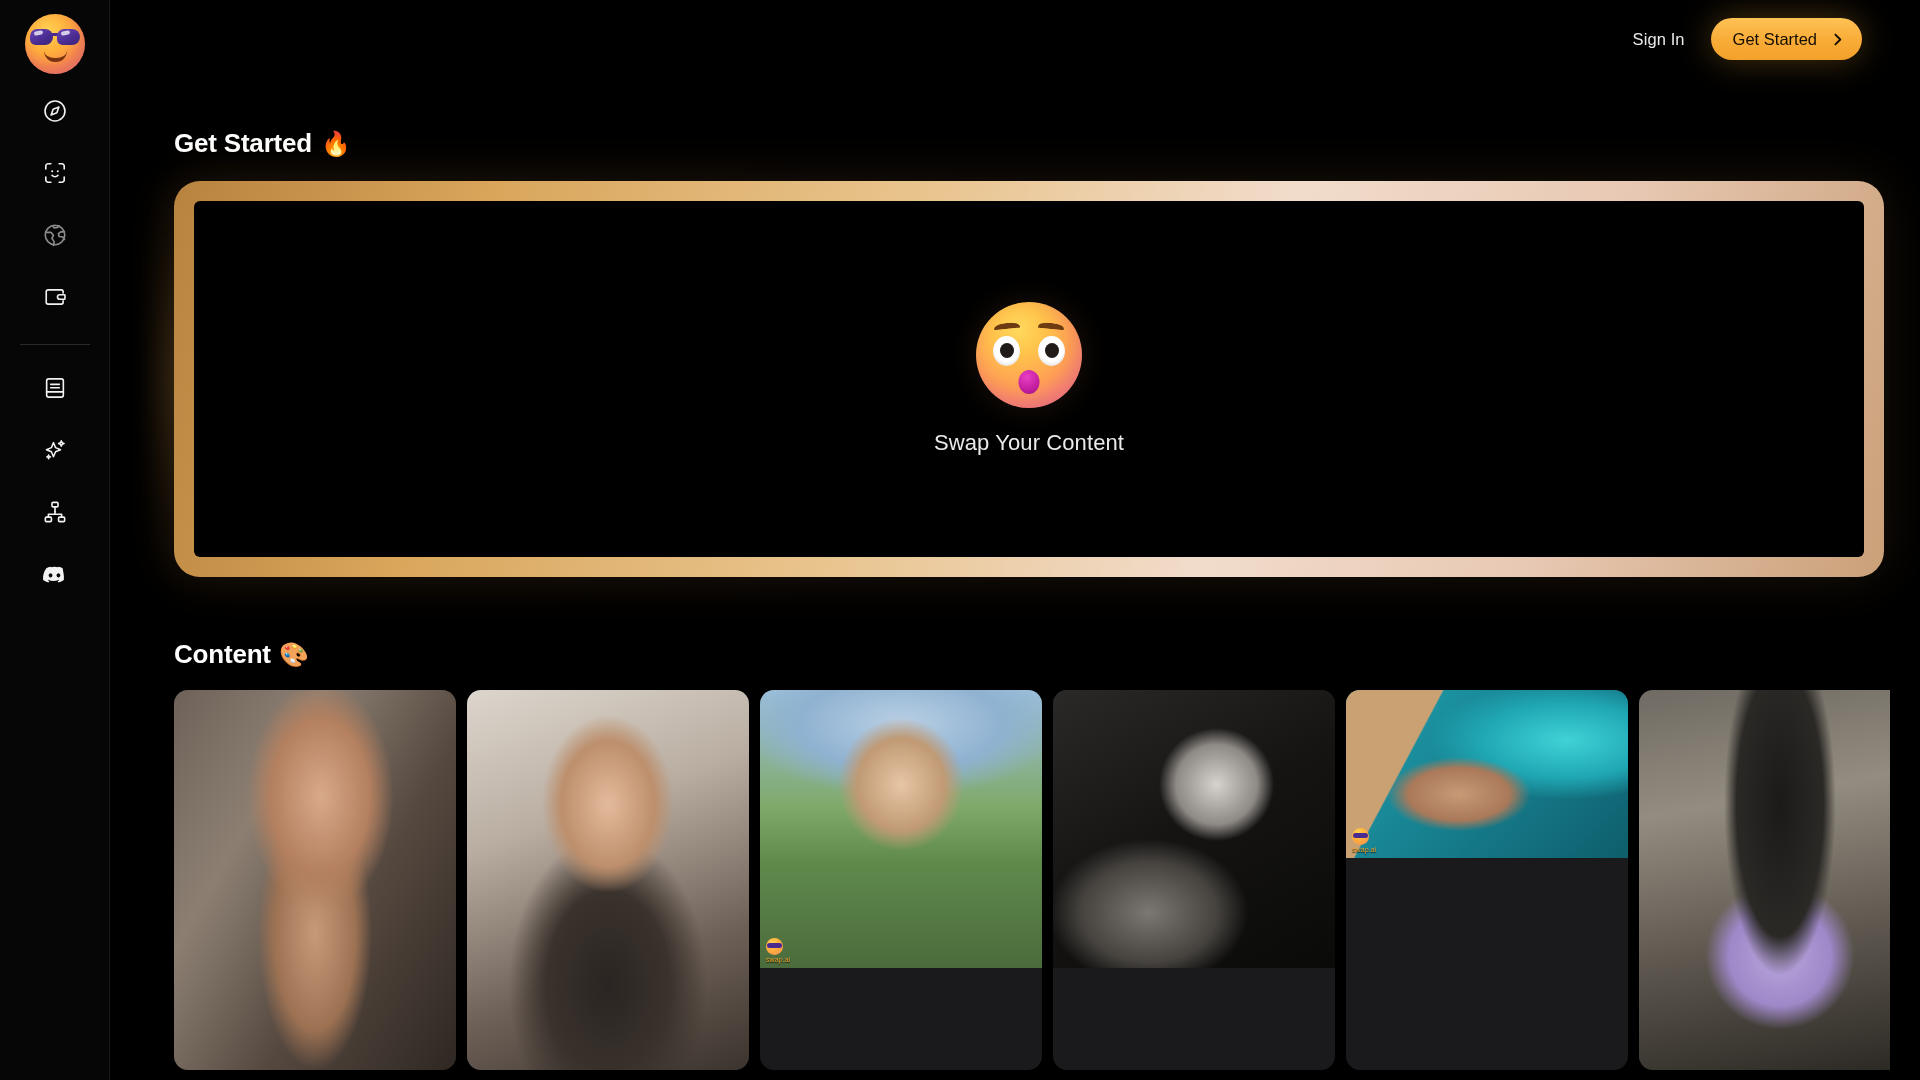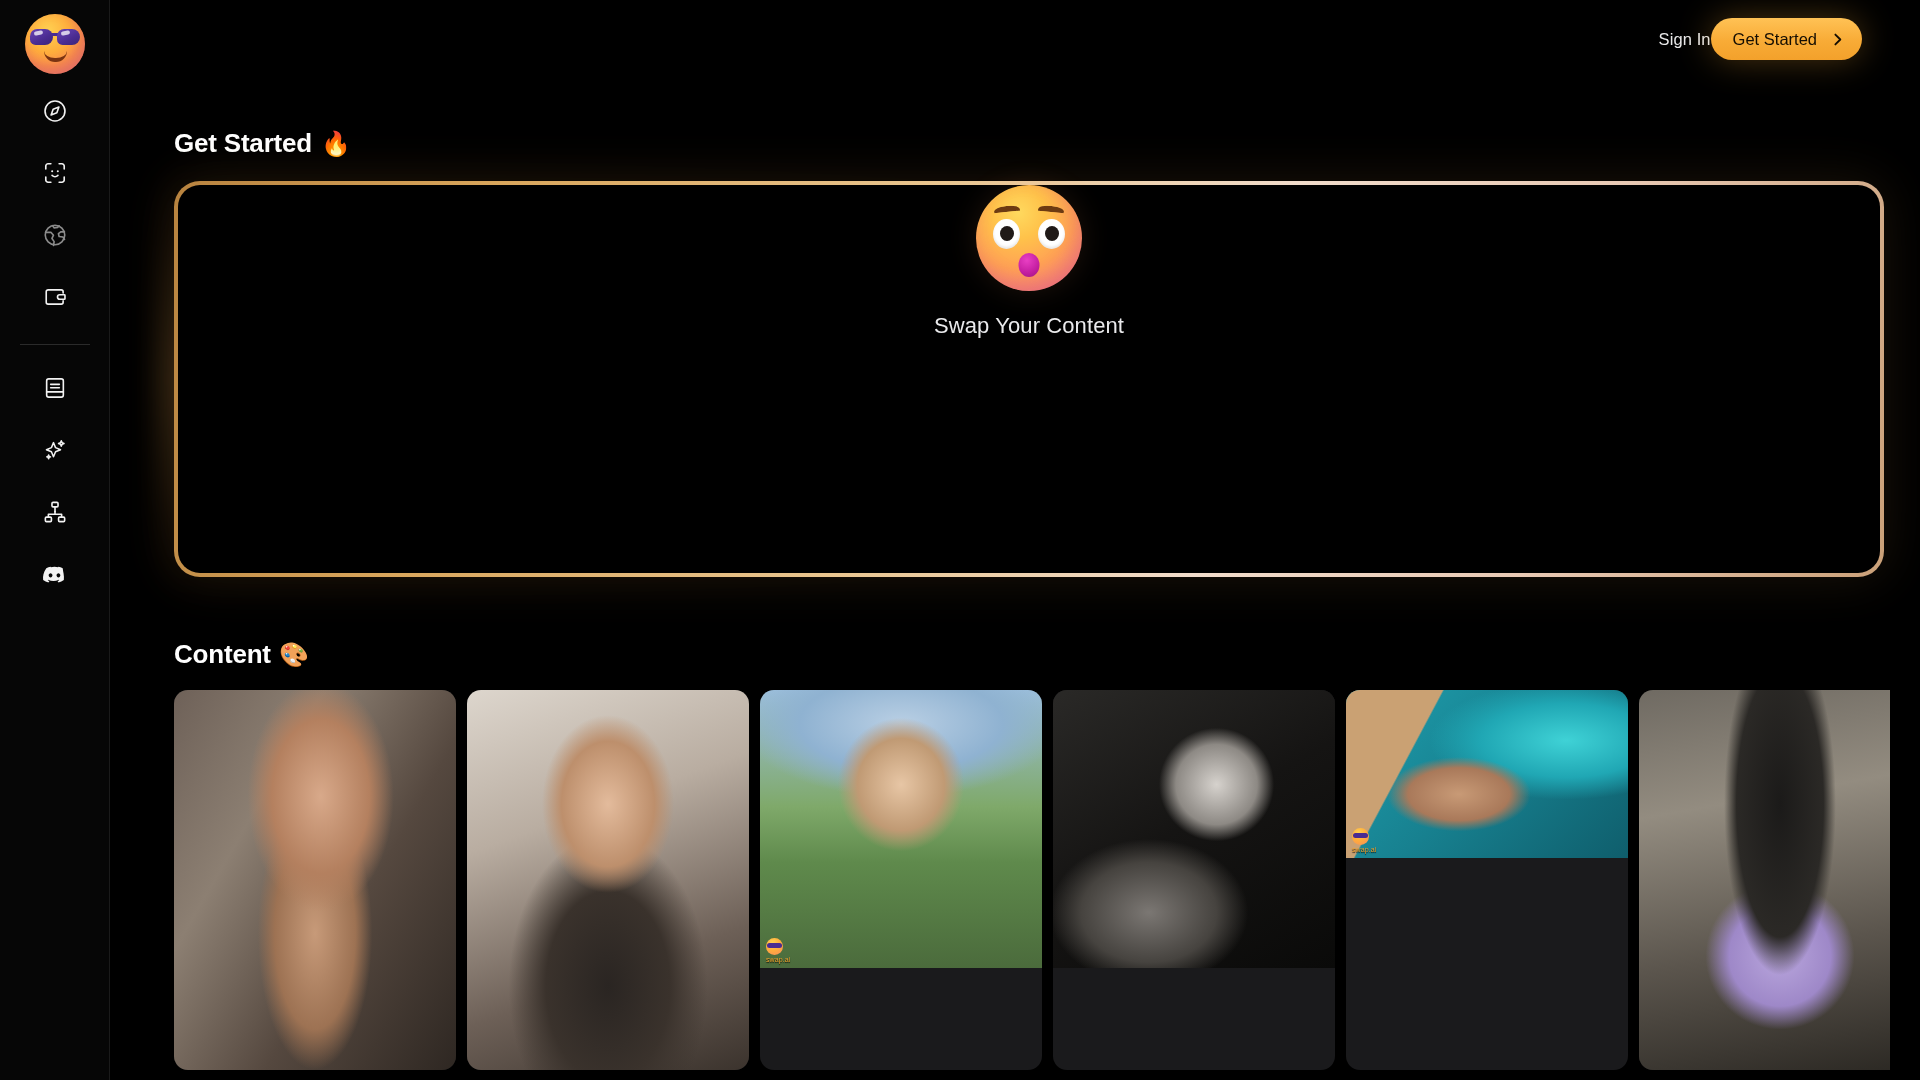--- a/index.html
+++ b/index.html
@@ -115,20 +115,21 @@
     position: relative;
     overflow: hidden;
     padding: 0 30px 0 58px;
   }
 
   .topbar {
     height: 78px;
     display: flex;
     align-items: center;
     justify-content: flex-end;
+    gap: 26px;
     padding-right: 28px;
   }
 
   .signin {
     color: #e9e9ea;
     font-size: 16.5px;
     letter-spacing: 0.1px;
     cursor: pointer;
   }
 
@@ -174,28 +175,28 @@
     border-radius: 40px;
     background: radial-gradient(ellipse at 10% 50%, rgba(214,150,70,0.22) 0%, rgba(160,95,40,0.07) 45%, rgba(0,0,0,0) 72%);
     filter: blur(14px);
     pointer-events: none;
   }
   .dropzone {
     position: relative;
     height: 396px;
     border-radius: 26px;
     background: #000000;
-    padding: 2px;
+    padding: 18px;
     background-image: linear-gradient(#000,#000),
       linear-gradient(105deg,#b8833f 0%, #d9a65c 18%, #e9c58f 42%, #f1dccb 62%, #e8c9b4 80%, #caa078 100%);
     background-origin: border-box;
     background-clip: content-box, border-box;
     border: 2px solid transparent;
     display: flex;
-    align-items: flex-start;
+    align-items: center;
     justify-content: center;
     cursor: pointer;
     box-shadow: 0 0 52px rgba(200,140,70,0.14);
   }
   .dz-inner {
     display: flex;
     flex-direction: column;
     align-items: center;
     gap: 22px;
   }

